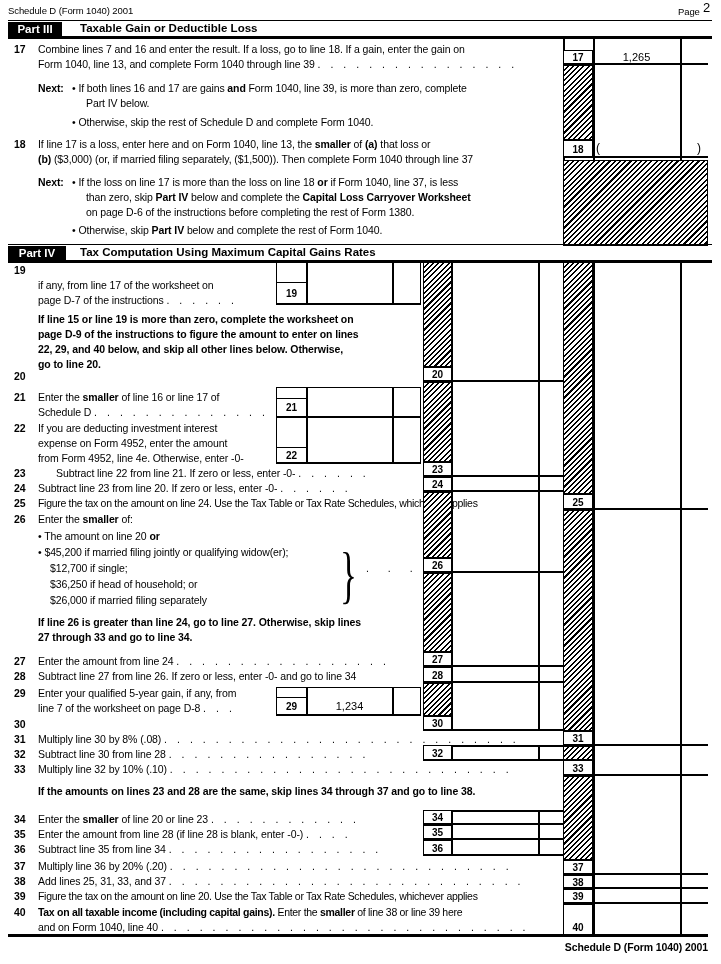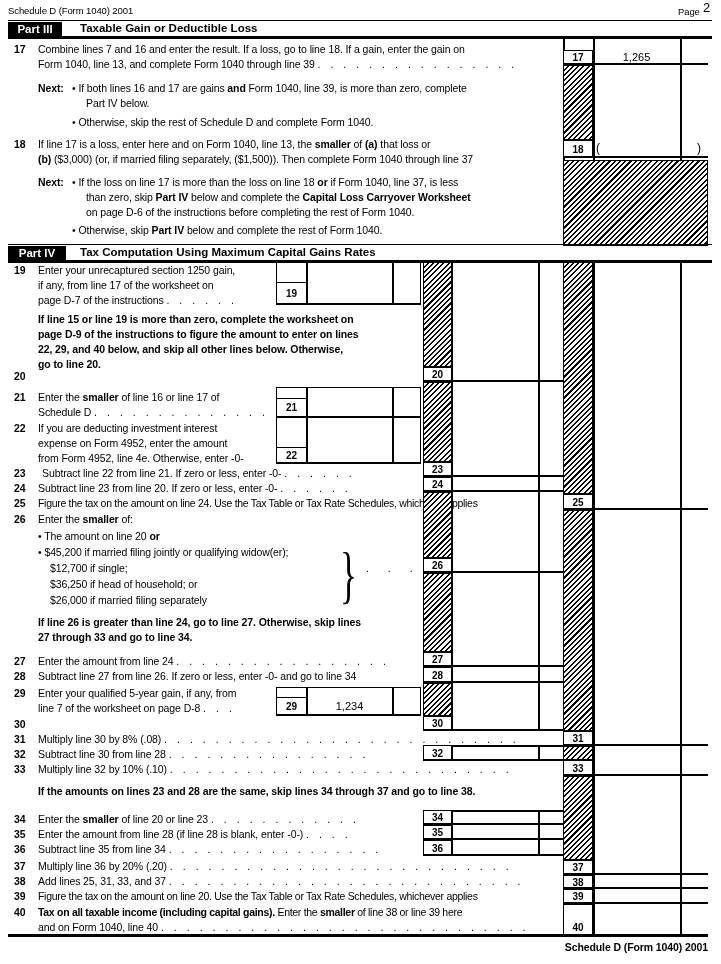--- a/index.html
+++ b/index.html
@@ -48,21 +48,21 @@
   <div class="tl" style="left:72px;top:81px">• If both lines 16 and 17 are gains <b>and</b> Form 1040, line 39, is more than zero, complete</div>
   <div class="tl" style="left:86px;top:96px">Part IV below.</div>
   <div class="tl" style="left:72px;top:115px">• Otherwise, skip the rest of Schedule D and complete Form 1040.</div>
 
   <div class="tl b" style="left:14px;top:137px">18</div>
   <div class="tl" style="left:38px;top:137px">If line 17 is a loss, enter here and on Form 1040, line 13, the <b>smaller</b> of <b>(a)</b> that loss or</div>
   <div class="tl" style="left:38px;top:152px"><b>(b)</b> ($3,000) (or, if married filing separately, ($1,500)). Then complete Form 1040 through line 37</div>
   <div class="tl b" style="left:38px;top:175px">Next:</div>
   <div class="tl" style="left:72px;top:175px">• If the loss on line 17 is more than the loss on line 18 <b>or</b> if Form 1040, line 37, is less</div>
   <div class="tl" style="left:86px;top:190px">than zero, skip <b>Part IV</b> below and complete the <b>Capital Loss Carryover Worksheet</b></div>
-  <div class="tl" style="left:86px;top:205px">on page D-6 of the instructions before completing the rest of Form 1040.</div>
+  <div class="tl" style="left:86px;top:205px">on page D-6 of the instructions before completing the rest of Form 1380.</div>
   <div class="tl" style="left:72px;top:223px">• Otherwise, skip <b>Part IV</b> below and complete the rest of Form 1040.</div>
 
   <div class="vl" style="left:563px;top:37px;height:123px"></div>
   <div class="vl" style="left:593px;top:37px;height:123px"></div>
   <div class="vl" style="left:680px;top:37px;height:123px"></div>
   <div class="nc" style="left:563px;top:50px;width:30px;height:15px">17</div>
   <div class="ac" style="left:594px;top:50px;width:85px;height:14px">1,265</div>
   <div class="hl" style="left:563px;top:63.4px;width:145px"></div>
   <div class="hatch" style="left:563px;top:65px;width:30px;height:75px"></div>
   <div class="nc" style="left:563px;top:140px;width:30px;height:18px">18</div>
@@ -71,42 +71,41 @@
   <div class="ac" style="left:600px;top:142px;width:78px;height:14px"></div>
   <div class="hl" style="left:563px;top:156.4px;width:145px"></div>
   <div class="hatch" style="left:563px;top:160px;width:145px;height:86px"></div>
 
   <div class="hl" style="left:8px;top:244px;width:704px;height:1px"></div>
   <div class="bar-label" style="left:8px;top:246px;width:58px;height:14px">Part IV</div>
   <div class="bar-title" style="left:80px;top:246px">Tax Computation Using Maximum Capital Gains Rates</div>
   <div class="hl thick" style="left:8px;top:260px;width:704px"></div>
 
   <div class="tl b" style="left:14px;top:263px">19</div>
-  <div class="tl" style="left:38px;top:263px">Enter your unrecaptured section 1250 gain,</div>
   <div class="tl" style="left:38px;top:278px">if any, from line 17 of the worksheet on</div>
   <div class="tl" style="left:38px;top:293px">page D-7 of the instructions <span class="dots">......</span></div>
 
   <div class="tl b" style="left:38px;top:312px">If line 15 or line 19 is more than zero, complete the worksheet on</div>
   <div class="tl b" style="left:38px;top:327px">page D-9 of the instructions to figure the amount to enter on lines</div>
   <div class="tl b" style="left:38px;top:342px">22, 29, and 40 below, and skip all other lines below. Otherwise,</div>
   <div class="tl b" style="left:38px;top:357px">go to line 20.</div>
 
   <div class="tl b" style="left:14px;top:369px">20</div>
 
   <div class="tl b" style="left:14px;top:390px">21</div>
   <div class="tl" style="left:38px;top:390px">Enter the <b>smaller</b> of line 16 or line 17 of</div>
   <div class="tl" style="left:38px;top:405px">Schedule D <span class="dots">..............</span></div>
 
   <div class="tl b" style="left:14px;top:421px">22</div>
   <div class="tl" style="left:38px;top:421px">If you are deducting investment interest</div>
   <div class="tl" style="left:38px;top:436px">expense on Form 4952, enter the amount</div>
   <div class="tl" style="left:38px;top:451px">from Form 4952, line 4e. Otherwise, enter -0-</div>
 
   <div class="tl b" style="left:14px;top:466px">23</div>
-  <div class="tl" style="left:42px;top:466px">Subtract line 22 from line 21. If zero or less, enter -0- <span class="dots">......</span></div>
+  <div class="tl" style="left:56px;top:466px">Subtract line 22 from line 21. If zero or less, enter -0- <span class="dots">......</span></div>
   <div class="tl b" style="left:14px;top:481px">24</div>
   <div class="tl" style="left:38px;top:481px">Subtract line 23 from line 20. If zero or less, enter -0- <span class="dots">......</span></div>
   <div class="tl b" style="left:14px;top:496px">25</div>
   <div class="tl" style="left:38px;top:496px;letter-spacing:-0.3px">Figure the tax on the amount on line 24. Use the Tax Table or Tax Rate Schedules, whichever applies</div>
 
   <div class="tl b" style="left:14px;top:512px">26</div>
   <div class="tl" style="left:38px;top:512px">Enter the <b>smaller</b> of:</div>
   <div class="tl" style="left:38px;top:529px">• The amount on line 20 <b>or</b></div>
   <div class="tl" style="left:38px;top:545px">• $45,200 if married filing jointly or qualifying widow(er);</div>
   <div class="tl" style="left:50px;top:561px">$12,700 if single;</div>

